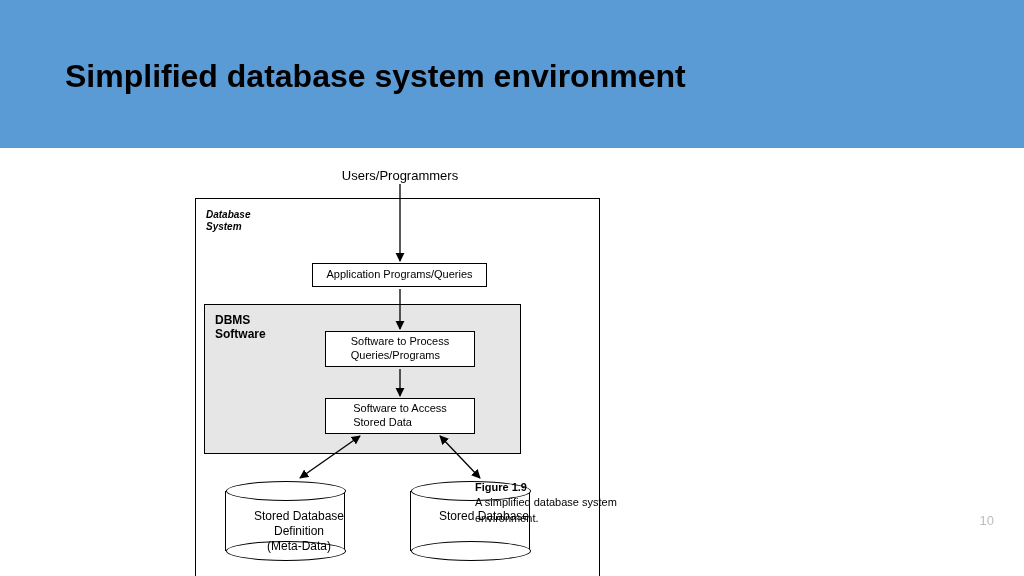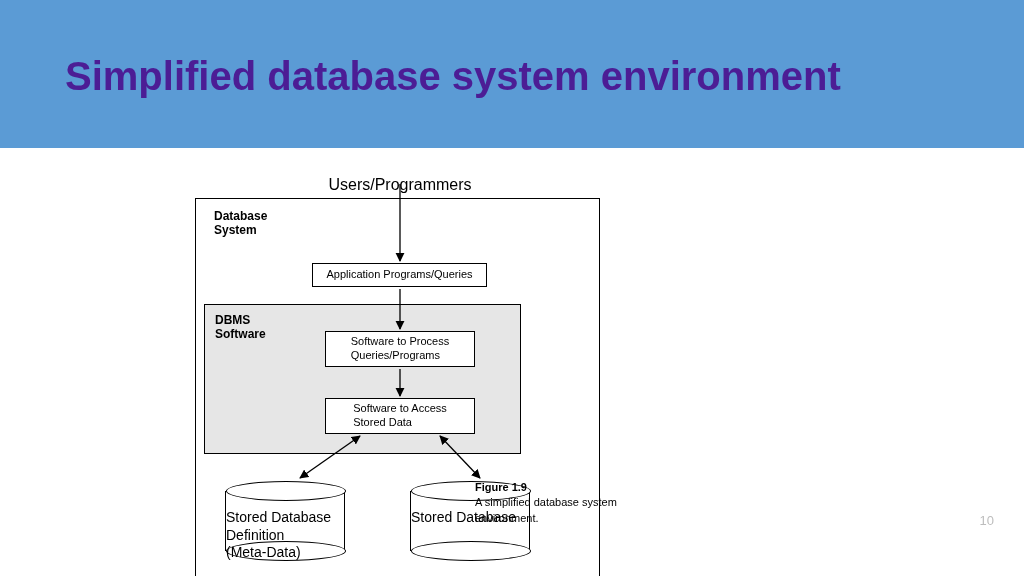--- a/index.html
+++ b/index.html
@@ -5,51 +5,51 @@
   * { box-sizing: border-box; margin: 0; padding: 0; }
   html, body { width: 1024px; height: 576px; font-family: Arial, Helvetica, sans-serif; background: #fff; overflow: hidden; }
   .header {
     background: #5B9BD5;
     padding: 22px 65px 18px 65px;
     height: 148px;
     display: flex;
     align-items: center;
   }
   .header h1 {
-    color: #4c1d95;
-    font-size: 40px;
+    color: #000000;
+    font-size: 32px;
     font-weight: 700;
     line-height: 1.2;
   }
   .content {
     position: relative;
     width: 1024px;
     height: 428px;
   }
   .top-label {
     position: absolute;
     left: 300px; top: 20px;
     width: 200px;
     text-align: center;
-    font-size: 16px;
-    margin-top: 8px;
+    font-size: 13px;
   }
   .outer-box {
     position: absolute;
     left: 195px; top: 50px;
     width: 405px; height: 380px;
     border: 1px solid #000;
     background: #fff;
   }
   .outer-label {
     position: absolute;
-    left: 18px; top: 10px;
+    left: 10px; top: 10px;
     font-weight: 700;
-    font-size: 12px;
+    font-size: 10px;
     line-height: 1.2;
+    font-style: italic;
   }
   .dbms-box {
     position: absolute;
     left: 8px; top: 105px;
     width: 317px; height: 150px;
     border: 1px solid #000;
     background: #e6e6e6;
   }
   .dbms-label {
     position: absolute;
@@ -88,22 +88,23 @@
     width: 120px; height: 20px;
     border: 1px solid #000;
     border-radius: 50%;
     background: #fff;
     position: absolute;
   }
   .cyl-top { top: -10px; }
   .cyl-bot { bottom: -10px; }
   .cyl-text {
     position: absolute;
-    top: 18px; left: 0; width: 120px;
-    font-size: 14px;
+    top: 18px; left: 13px; width: 120px;
+    font-size: 12px;
+    text-align: center;
     line-height: 1.25;
     z-index: 2;
   }
   .cyl-left  { left: 225px; top: 343px; }
   .cyl-right { left: 410px; top: 343px; }
 
   .svg-layer {
     position: absolute;
     left: 0; top: 0;
     width: 1024px; height: 428px;

